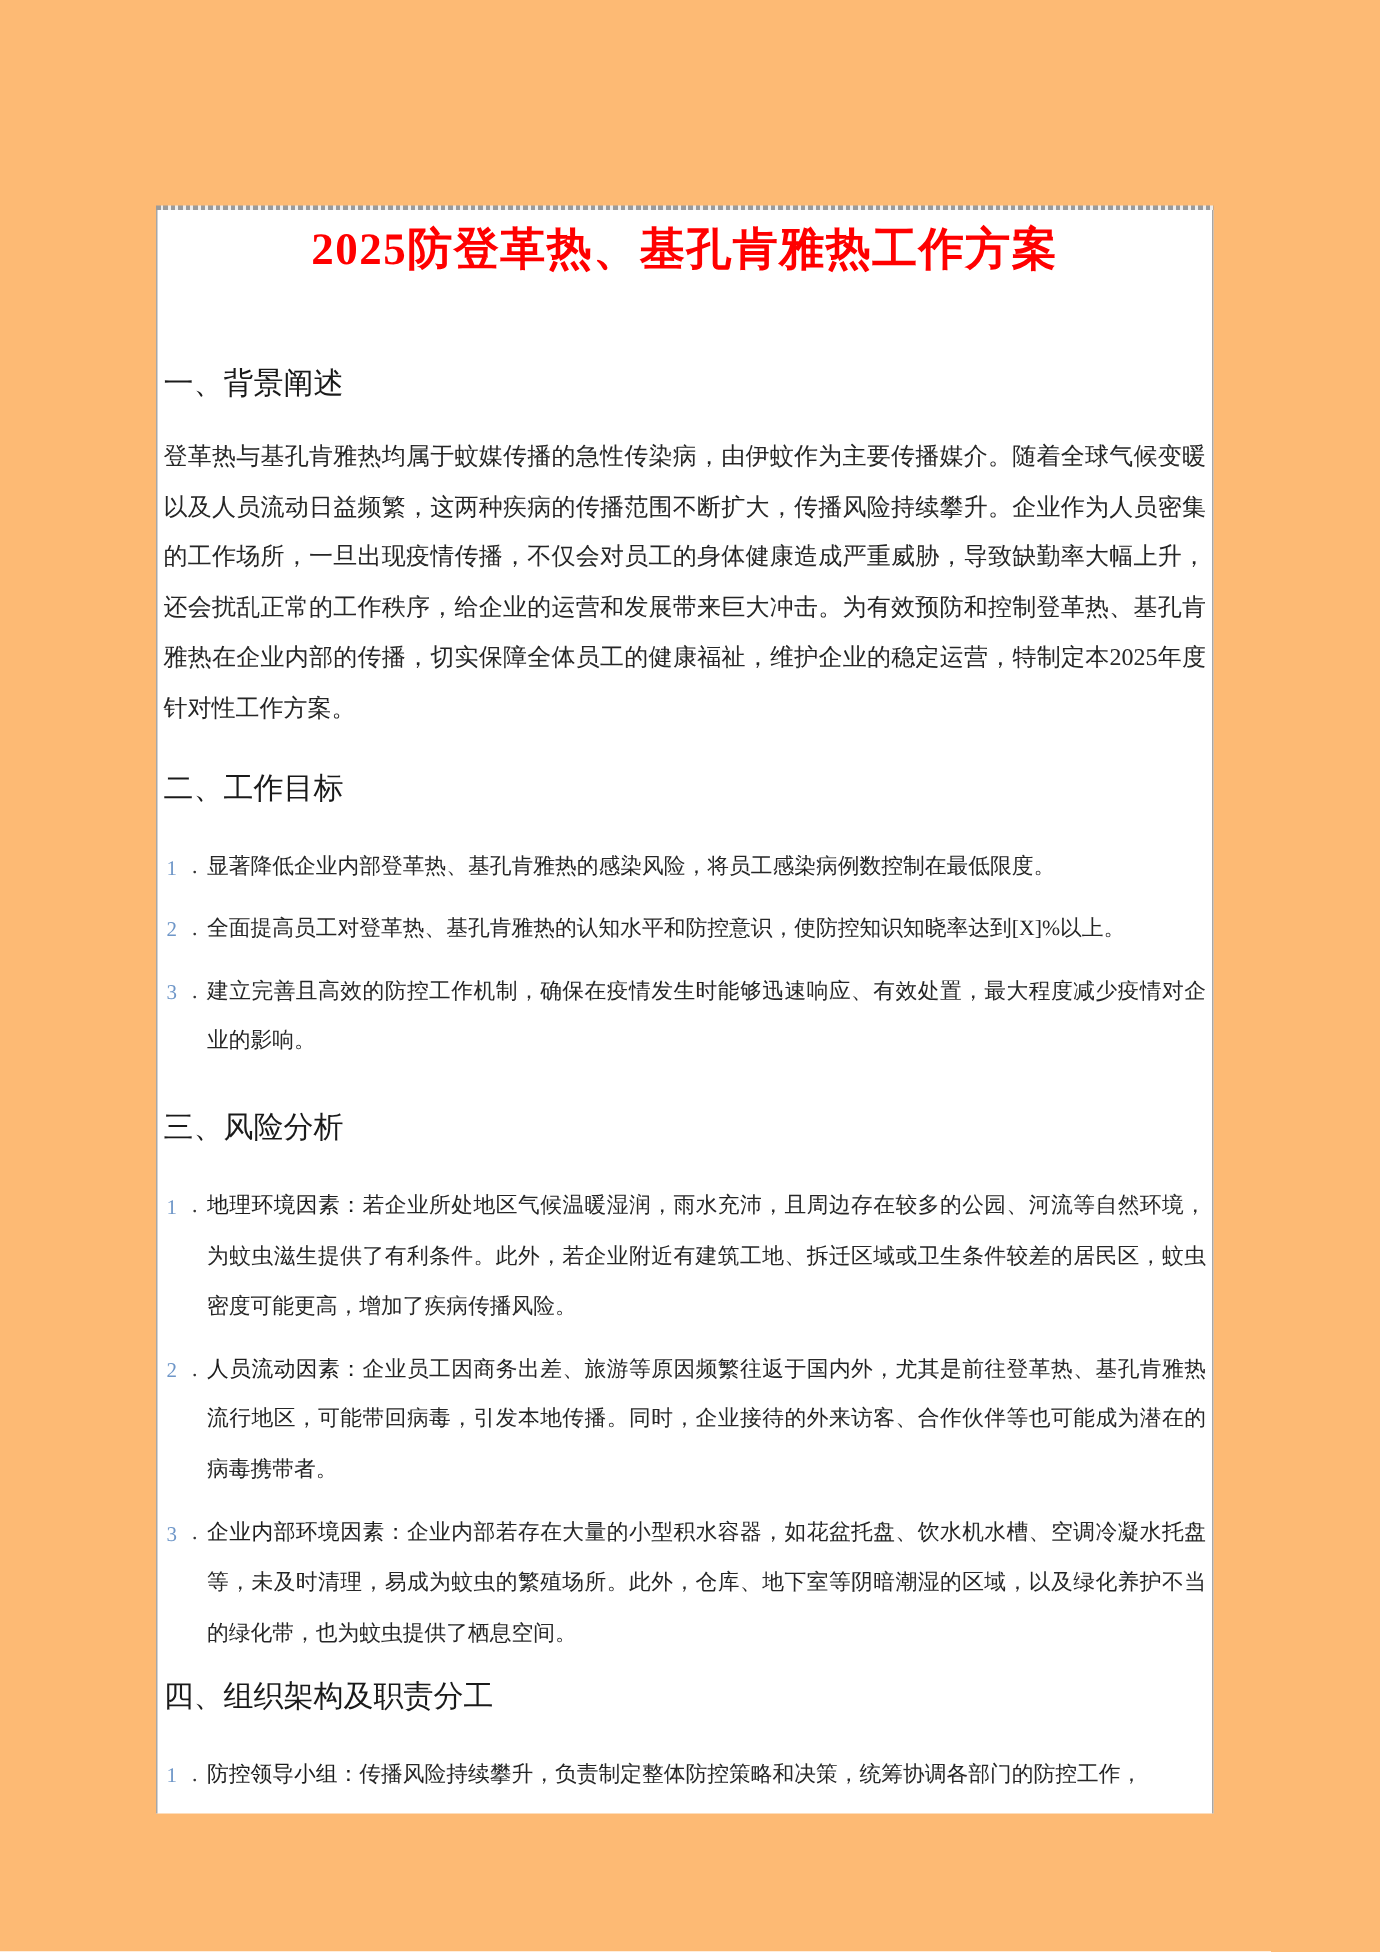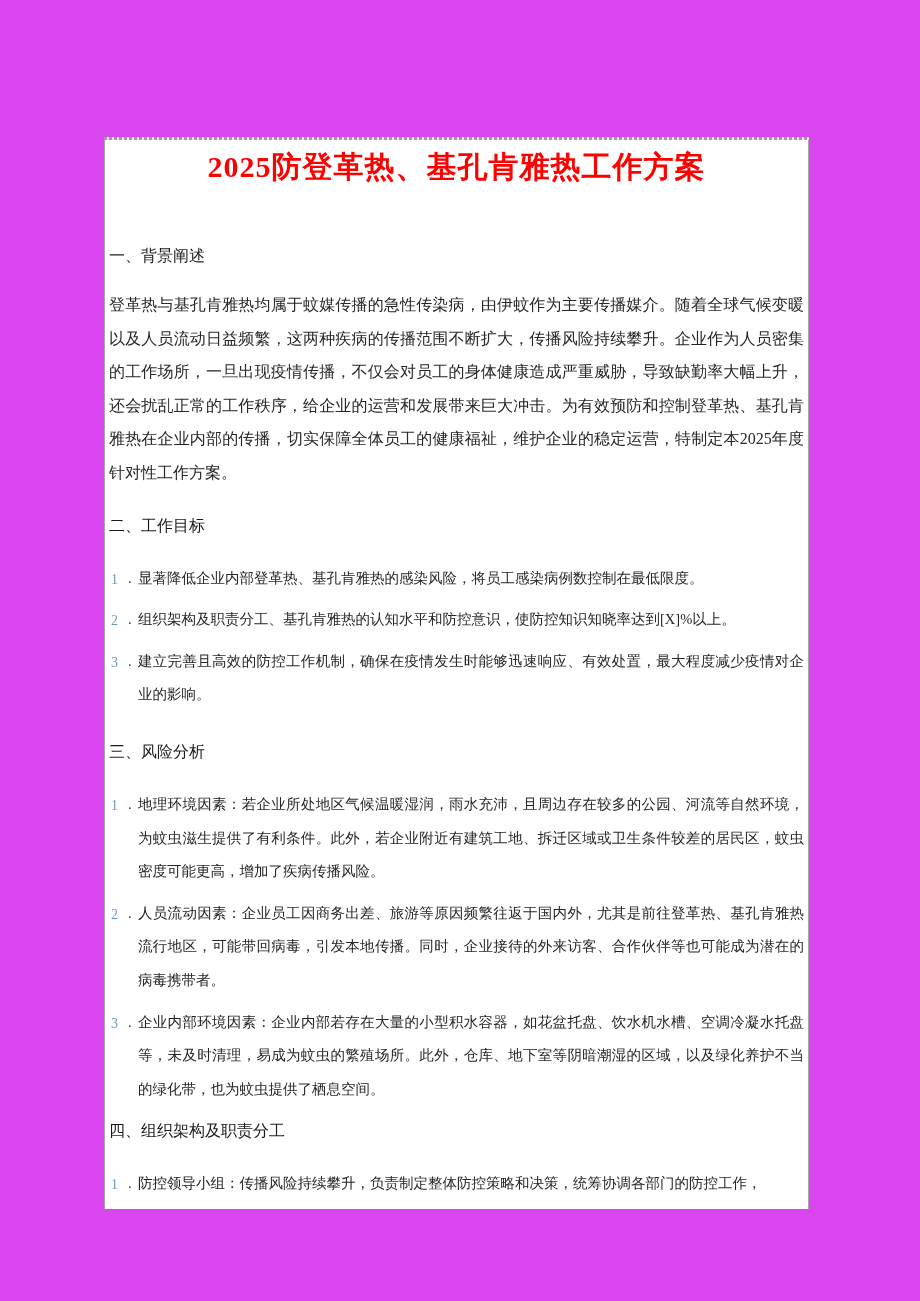--- a/index.html
+++ b/index.html
@@ -1,24 +1,24 @@
 <!DOCTYPE html>
 <html><head>
 <meta charset="utf-8">
 <style>
   html,body{margin:0;padding:0;background:#ffffff;}
-  .canvas{position:relative;width:920px;height:1301px;background:#d946ef;overflow:hidden;
+  .canvas{position:relative;width:920px;height:1301px;background:#fdba74;overflow:hidden;
           font-family:"Liberation Serif","DejaVu Serif",serif;color:#262626;}
   .page{position:absolute;left:104px;top:140px;width:705px;min-height:1033px;box-sizing:border-box;
         background:#ffffff;border-left:1px solid #a6a6a6;border-right:1px solid #a6a6a6;padding:0 4px;}
   .page::before{content:"";position:absolute;left:-1px;right:-1px;top:-3px;height:3px;
         background:repeating-linear-gradient(90deg,#9b9b9b 0 3px,#ededed 3px 5px);}
   .doc-title{padding-top:10px;font-size:30px;line-height:34px;font-weight:bold;color:#ff0000;
         text-align:center;letter-spacing:1px;}
-  .heading{font-size:16px;line-height:30px;font-weight:400;color:#1a1a1a;}
+  .heading{font-size:20px;line-height:30px;font-weight:400;color:#1a1a1a;}
   .s0 .heading{margin-top:57px;}
   .s1 .heading{margin-top:21px;}
   .s2 .heading{margin-top:25px;}
   .s3 .heading{margin-top:10px;}
   .para{margin:17px 0 0;font-size:16px;line-height:33.6px;text-align:justify;text-justify:inter-ideograph;color:#262626;}
   .items{margin-top:21px;}
   .li{position:relative;padding-left:29px;font-size:14.5px;line-height:33.6px;margin:0 0 8px;
       text-align:justify;text-justify:inter-ideograph;color:#262626;}
   .li .num{position:absolute;left:2px;top:1px;color:#6e96c8;font-size:14px;}
   .li .dot{position:absolute;left:19px;top:0;color:#333333;}
@@ -32,21 +32,21 @@
     <div class="doc-title">2025防登革热、基孔肯雅热工作方案</div>
     <div id="doc-body">
         <div class="section s0">
           <div class="heading">一、背景阐述</div>
           <p class="para">登革热与基孔肯雅热均属于蚊媒传播的急性传染病，由伊蚊作为主要传播媒介。随着全球气候变暖以及人员流动日益频繁，这两种疾病的传播范围不断扩大，传播风险持续攀升。企业作为人员密集的工作场所，一旦出现疫情传播，不仅会对员工的身体健康造成严重威胁，导致缺勤率大幅上升，还会扰乱正常的工作秩序，给企业的运营和发展带来巨大冲击。为有效预防和控制登革热、基孔肯雅热在企业内部的传播，切实保障全体员工的健康福祉，维护企业的稳定运营，特制定本2025年度针对性工作方案。</p>
         </div>
         <div class="section s1">
           <div class="heading">二、工作目标</div>
           <div class="items">
             <div class="li"><span class="num">1</span><span class="dot">.</span><span><span>显著降低企业内部登革热、基孔肯雅热的感染风险，将员工感染病例数控制在最低限度。</span></span></div>
-            <div class="li"><span class="num">2</span><span class="dot">.</span><span><span>组织架构及职责分工、基孔肯雅热的认知水平和防控意识，使防控知识知晓率达到[X]%以上。</span></span></div>
+            <div class="li"><span class="num">2</span><span class="dot">.</span><span><span>全面提高员工对登革热、基孔肯雅热的认知水平和防控意识，使防控知识知晓率达到[X]%以上。</span></span></div>
             <div class="li"><span class="num">3</span><span class="dot">.</span><span><span>建立完善且高效的防控工作机制，确保在疫情发生时能够迅速响应、有效处置，最大程度减少疫情对企业的影响。</span></span></div>
           </div>
         </div>
         <div class="section s2">
           <div class="heading">三、风险分析</div>
           <div class="items">
             <div class="li"><span class="num">1</span><span class="dot">.</span><span><b>地理环境因素：</b><span>若企业所处地区气候温暖湿润，雨水充沛，且周边存在较多的公园、河流等自然环境，为蚊虫滋生提供了有利条件。此外，若企业附近有建筑工地、拆迁区域或卫生条件较差的居民区，蚊虫密度可能更高，增加了疾病传播风险。</span></span></div>
             <div class="li"><span class="num">2</span><span class="dot">.</span><span><b>人员流动因素：</b><span>企业员工因商务出差、旅游等原因频繁往返于国内外，尤其是前往登革热、基孔肯雅热流行地区，可能带回病毒，引发本地传播。同时，企业接待的外来访客、合作伙伴等也可能成为潜在的病毒携带者。</span></span></div>
             <div class="li"><span class="num">3</span><span class="dot">.</span><span><b>企业内部环境因素：</b><span>企业内部若存在大量的小型积水容器，如花盆托盘、饮水机水槽、空调冷凝水托盘等，未及时清理，易成为蚊虫的繁殖场所。此外，仓库、地下室等阴暗潮湿的区域，以及绿化养护不当的绿化带，也为蚊虫提供了栖息空间。</span></span></div>
           </div>

